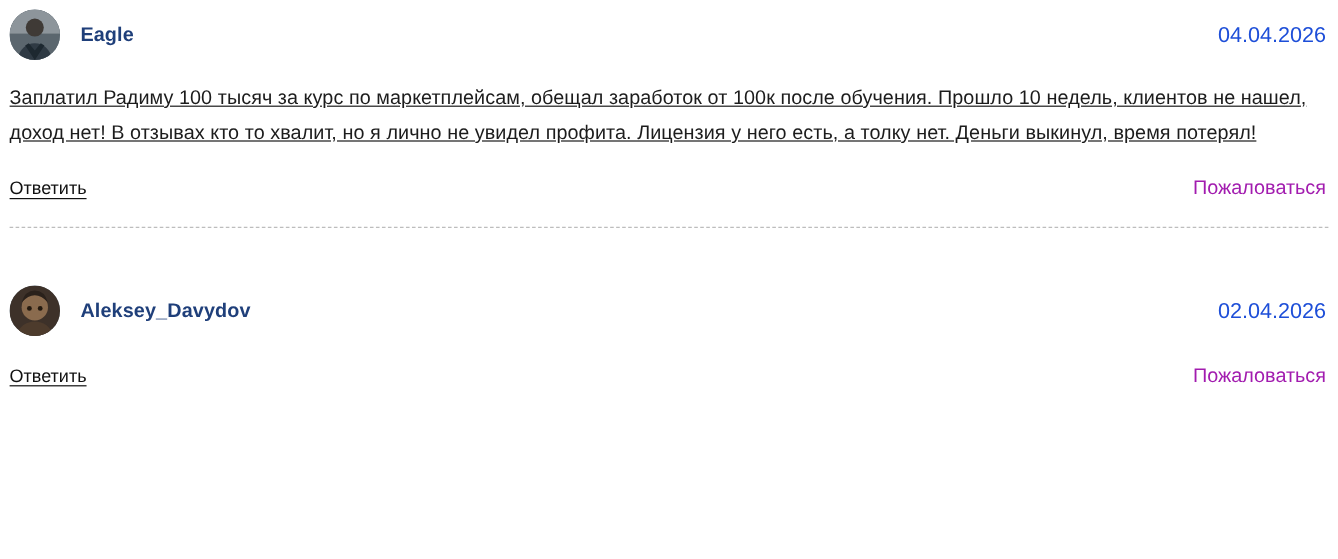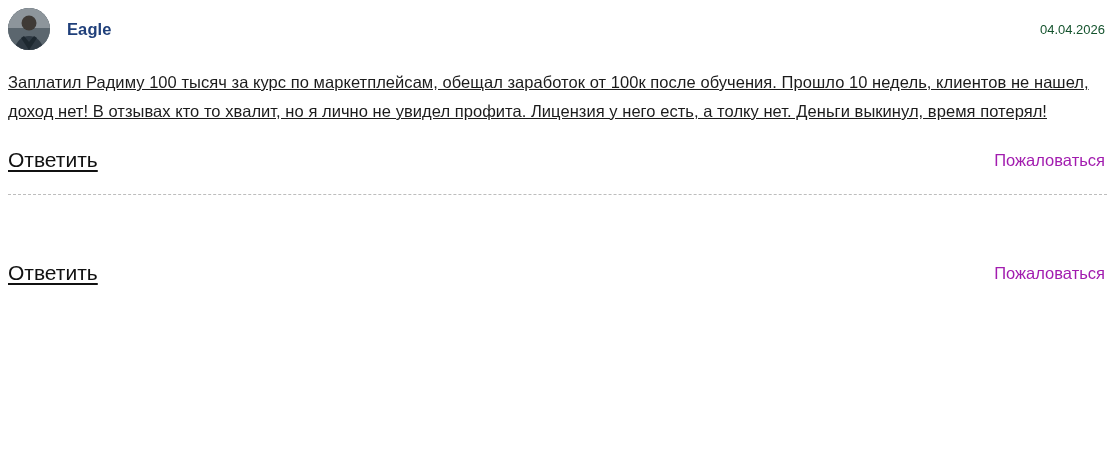--- a/index.html
+++ b/index.html
@@ -43,40 +43,40 @@
   .author {
     margin-left: 17px;
     font-size: 16.5px;
     font-weight: bold;
     color: #1f3f7a;
     letter-spacing: 0.1px;
     text-align: right;
   }
   .date {
     margin-left: auto;
-    font-size: 13px;
-    color: #14532d;
+    font-size: 18px;
+    color: #1d4ed8;
     padding-right: 2px;
   }
   .body-text {
     font-size: 16.5px;
     line-height: 29px;
     color: #1c1c1c;
     margin-top: 16px;
     max-width: 1100px;
     letter-spacing: 0.05px;
     text-decoration: underline;
   }
   .actions {
     display: flex;
     align-items: center;
     margin-top: 22px;
   }
   .reply {
-    font-size: 21px;
+    font-size: 15px;
     color: #111111;
     text-decoration: underline;
     text-underline-offset: 3px;
     cursor: pointer;
   }
   .complain {
     margin-left: auto;
     font-size: 16.5px;
     color: #a21caf;
     cursor: pointer;
@@ -114,19 +114,33 @@
     <div class="actions">
       <a class="reply">Ответить</a>
       <a class="complain">Пожаловаться</a>
     </div>
     <div class="divider"></div>
   </div>
 
   <div class="gap"></div>
 
   <div class="comment">
+    <div class="comment-head">
+      <div class="avatar">
+        <svg width="42" height="42" viewBox="0 0 42 42" aria-hidden="true">
+          <rect width="42" height="42" fill="#3d3129"></rect>
+          <circle cx="21" cy="18" r="11" fill="#8a6b4e"></circle>
+          <path d="M10 14 q11 -12 22 0 q-3 -10 -11 -10 q-8 0 -11 10 z" fill="#2a211b"></path>
+          <circle cx="16.5" cy="19" r="2" fill="#23190f"></circle>
+          <circle cx="25.5" cy="19" r="2" fill="#23190f"></circle>
+          <path d="M5 42 q5 -12 16 -12 q11 0 16 12 z" fill="#4d3b2c"></path>
+        </svg>
+      </div>
+      <div class="author">Aleksey_Davydov</div>
+      <div class="date">02.04.2026</div>
+    </div>
     <div class="actions">
       <a class="reply">Ответить</a>
       <a class="complain">Пожаловаться</a>
     </div>
   </div>
 
 </div>
 
 </body></html>

